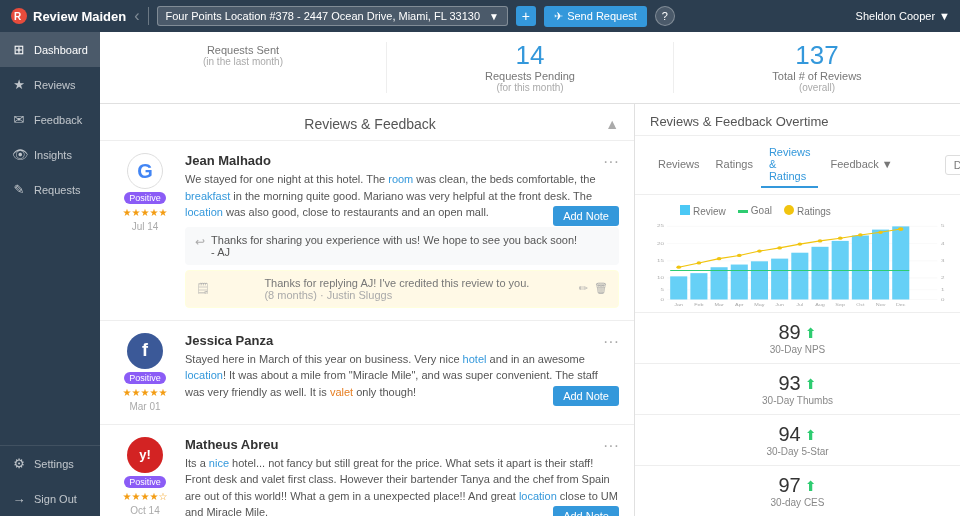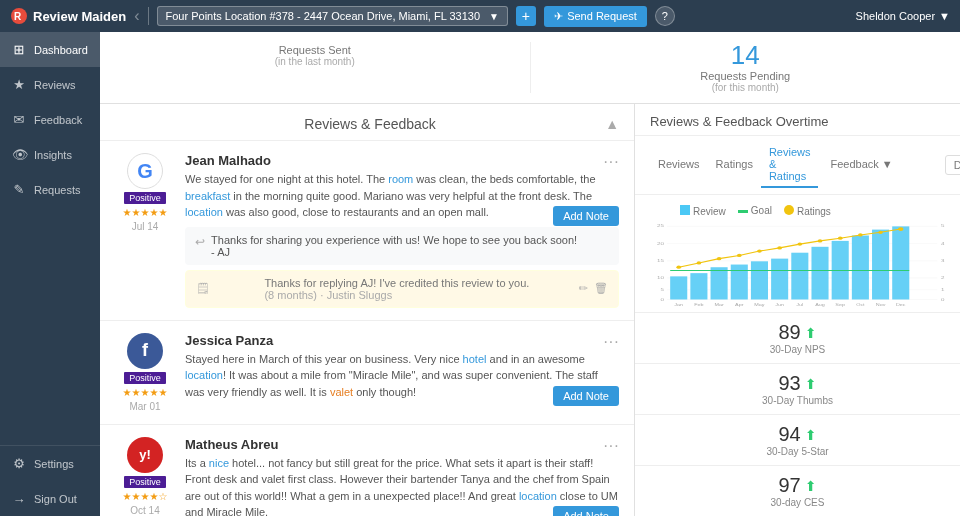--- a/index.html
+++ b/index.html
@@ -50,21 +50,21 @@
     .collapse-btn { color: #aaa; cursor: pointer; font-size: 14px; }
     .reviews-list { flex: 1; overflow-y: auto; }
 
     
     .review-card { padding: 12px 15px; border-bottom: 1px solid #eee; display: flex; gap: 10px; }
     .review-source { width: 60px; flex-shrink: 0; text-align: center; display: flex; flex-direction: column; align-items: center; gap: 3px; }
     .source-icon { width: 36px; height: 36px; border-radius: 50%; display: flex; align-items: center; justify-content: center; font-size: 18px; font-weight: bold; }
     .source-google { background: white; border: 1px solid #ddd; }
     .source-facebook { background: #3b5998; color: white; }
     .source-yelp { background: #d32323; color: white; }
-    .badge-positive { background: #4c1d95; color: white; font-size: 9px; padding: 1px 5px; border-radius: 1px; }
+    .badge-positive { background: #8b5cf6; color: white; font-size: 9px; padding: 1px 5px; border-radius: 6px; }
     .stars { color: #f39c12; font-size: 10px; }
     .review-date { font-size: 10px; color: #aaa; }
 
     .review-body { flex: 1; }
     .reviewer-name { font-size: 13px; font-weight: 600; color: #333; margin-bottom: 3px; }
     .review-text { font-size: 11px; color: #555; line-height: 1.5; margin-bottom: 6px; }
     .highlight-blue { color: #3498db; font-weight: 500; }
     .highlight-orange { color: #e67e22; font-weight: 500; }
     .btn-add-note { background: #3498db; color: white; border: none; padding: 4px 10px; border-radius: 3px; font-size: 11px; cursor: pointer; float: right; margin-top: 2px; }
     .review-reply { background: #f8f9fa; border-radius: 4px; padding: 7px 10px; margin-top: 6px; font-size: 11px; color: #555; display: flex; align-items: flex-start; gap: 6px; }
@@ -168,20 +168,25 @@
     <div class="stats-bar">
       <div class="stat-item">
         <div class="stat-label">Requests Sent</div>
         <div class="stat-sub">(in the last month)</div>
       </div>
       <div class="stat-item">
         <div class="stat-number blue">14</div>
         <div class="stat-label">Requests Pending</div>
         <div class="stat-sub">(for this month)</div>
       </div>
+      <div class="stat-item">
+        <div class="stat-number blue">137</div>
+        <div class="stat-label">Total # of Reviews</div>
+        <div class="stat-sub">(overall)</div>
+      </div>
     </div>
 
     <div class="panels">
 
       <div class="left-panel">
         <div class="panel-header">
           <div style="width:20px"></div>
           <div class="panel-title">Reviews &amp; Feedback</div>
           <div class="collapse-btn">▲</div>
         </div>

